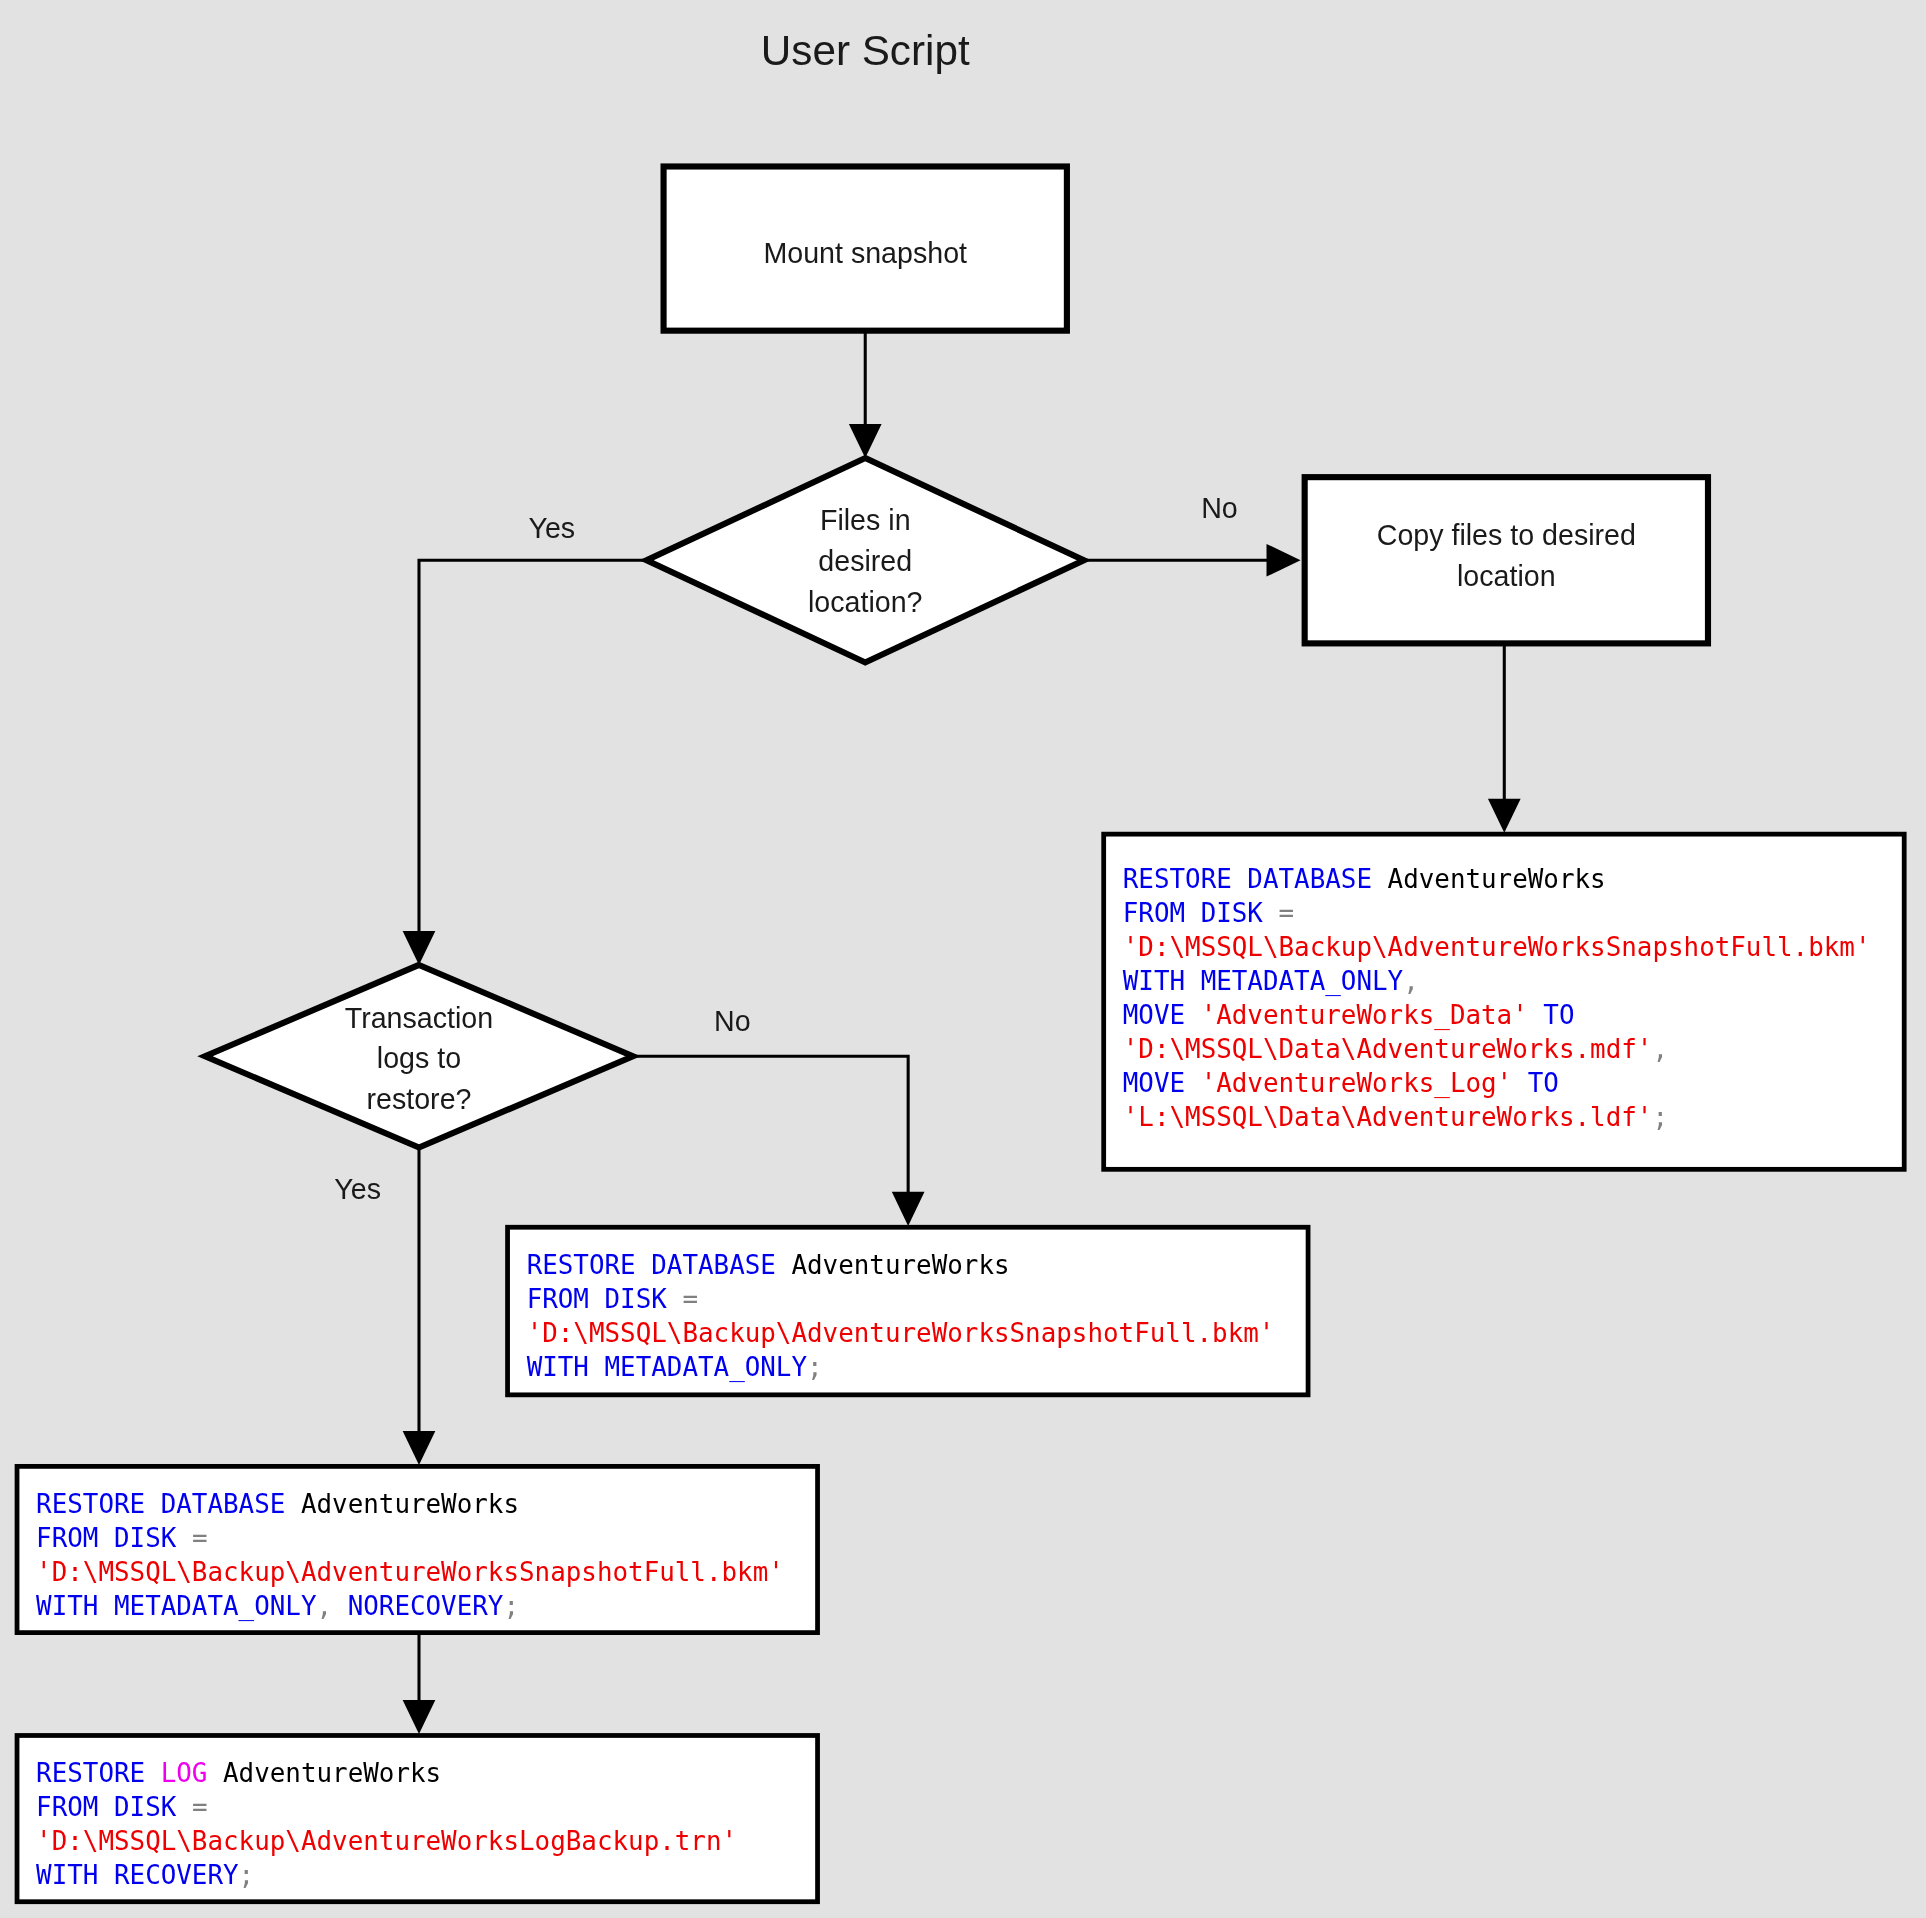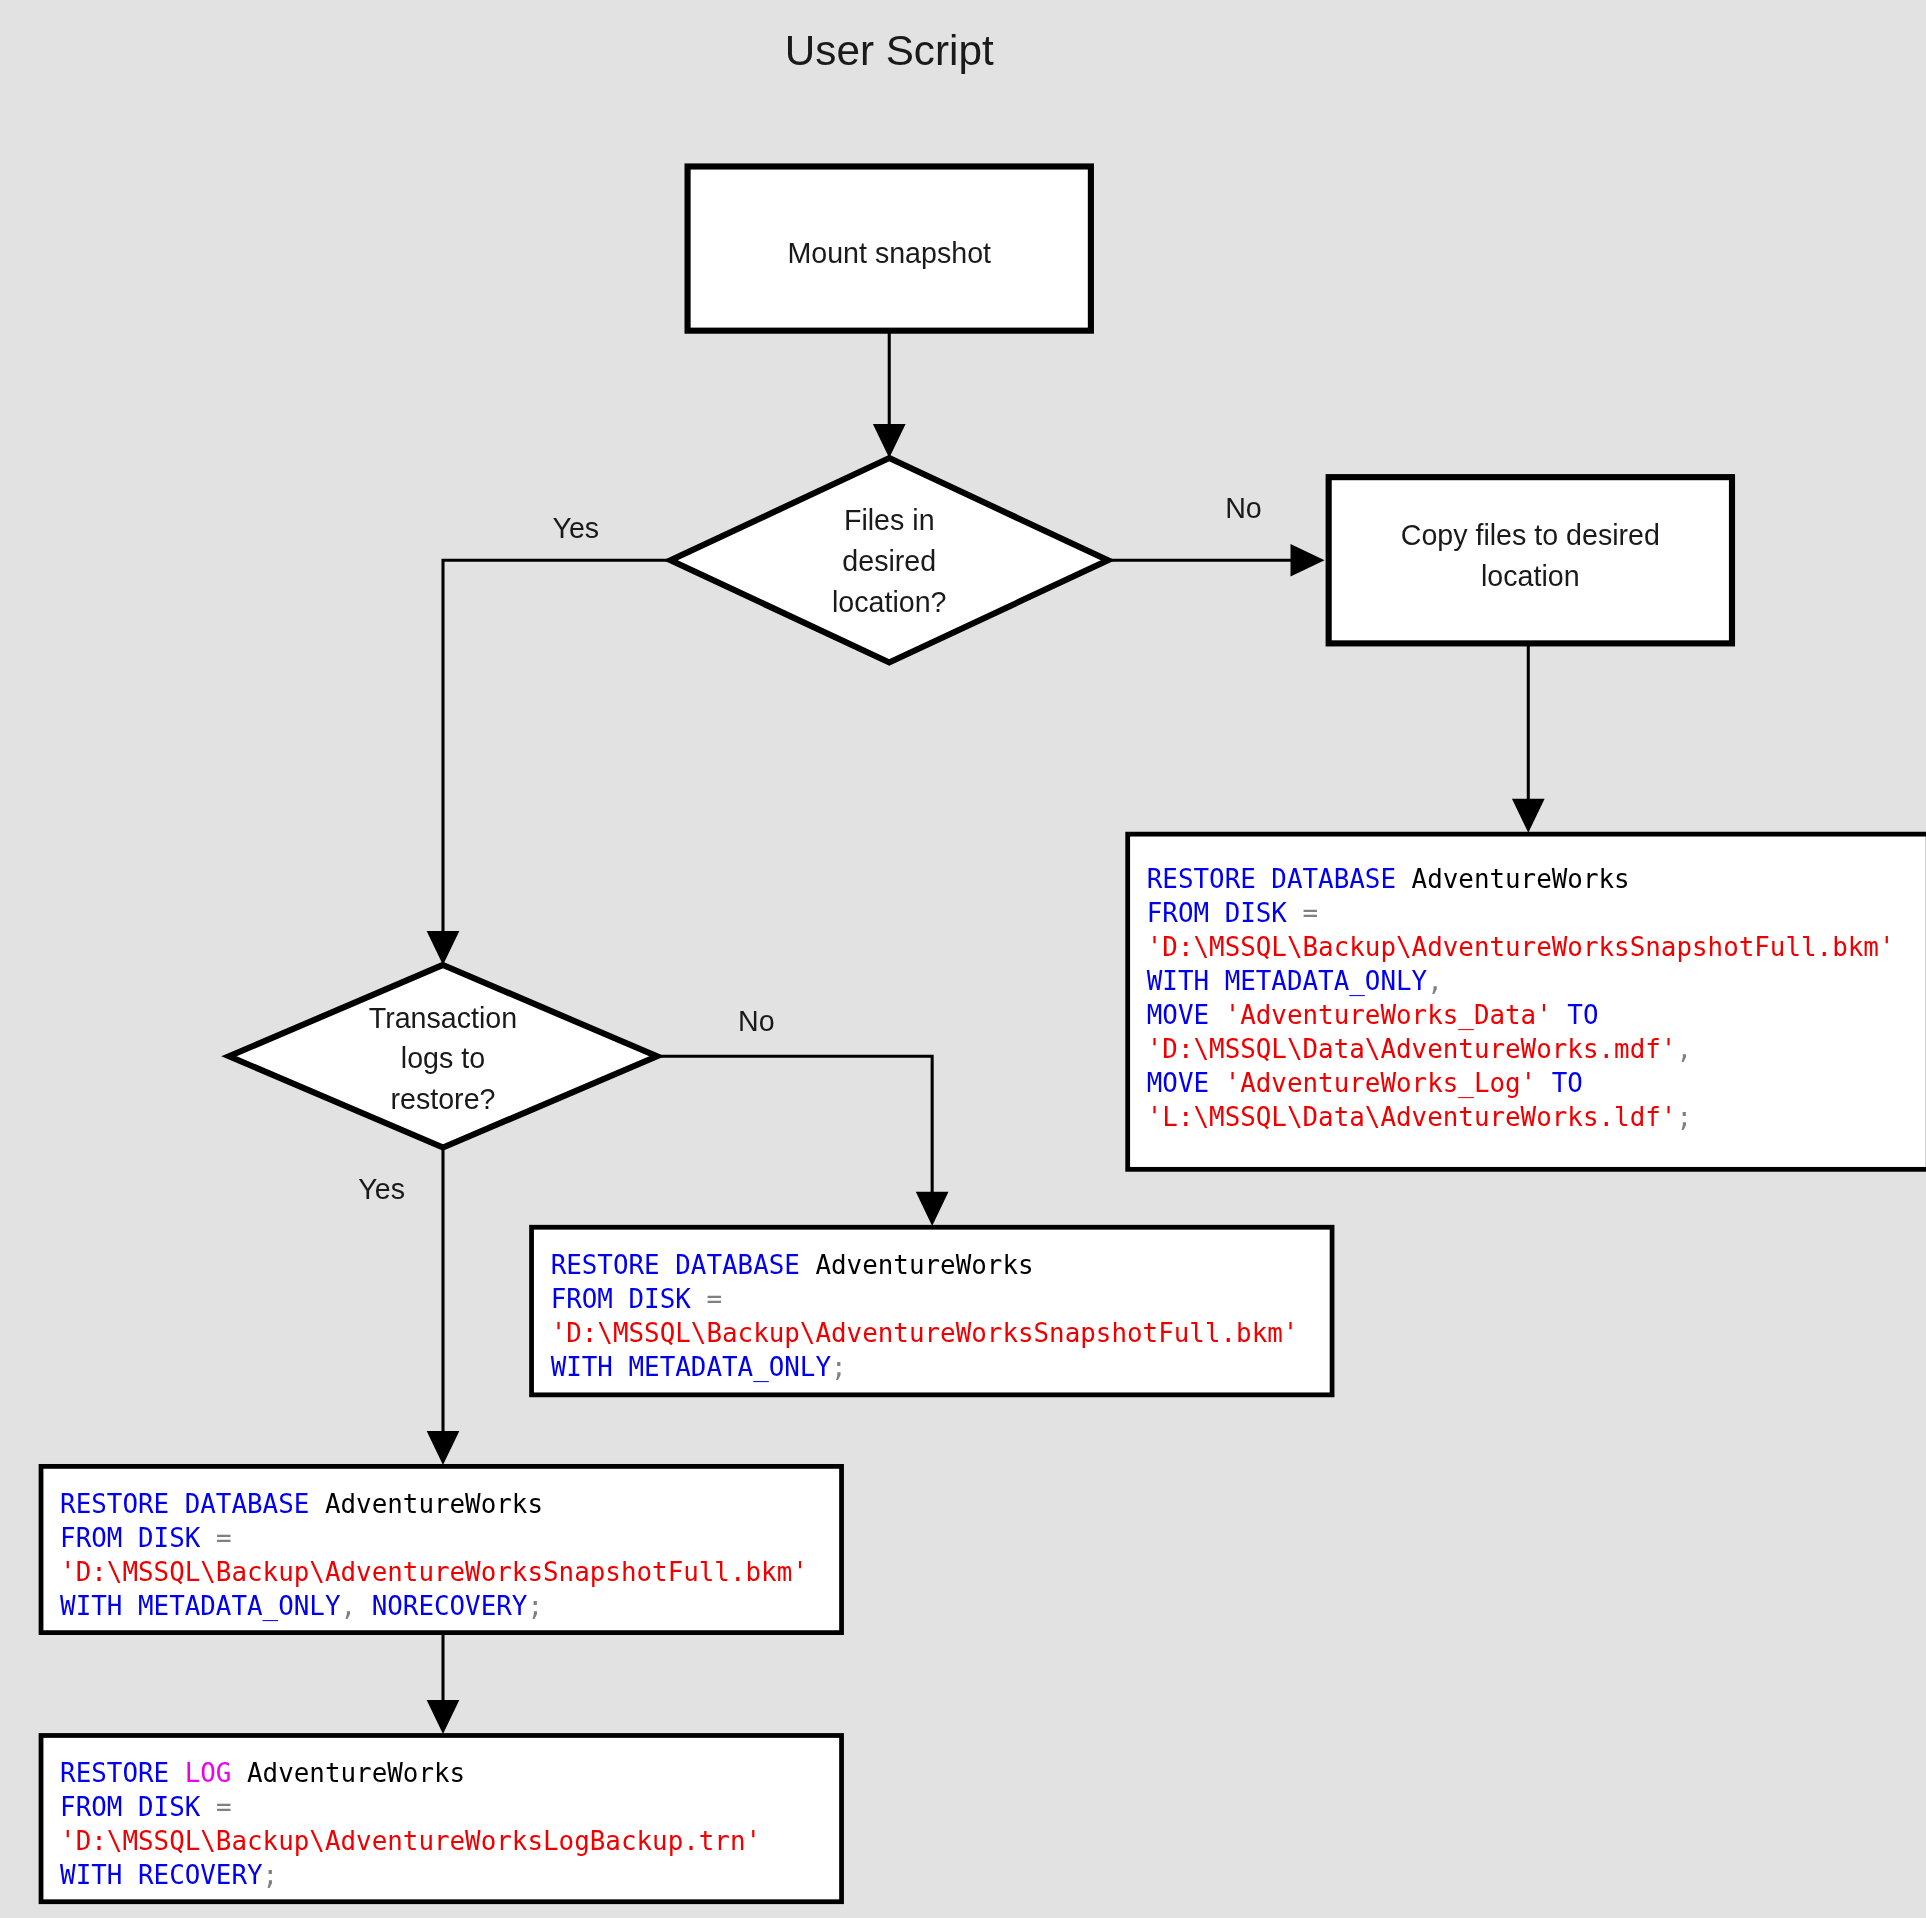--- a/index.html
+++ b/index.html
@@ -11,21 +11,20 @@
     width: 1926px;
     height: 1919px;
     font-family: "Liberation Sans", sans-serif;
     overflow: hidden;
   }
   #diagram-root {
     position: relative;
     width: 1822px;
     height: 1919px;
     background: #e2e2e2;
-    margin-left: 24px;
   }
   svg.flow {
     display: block;
     width: 1926px;
     height: 1919px;
   }
   .page-title {
     font-family: "Liberation Sans", sans-serif;
     font-size: 62px;
     fill: #1a1a1a;

